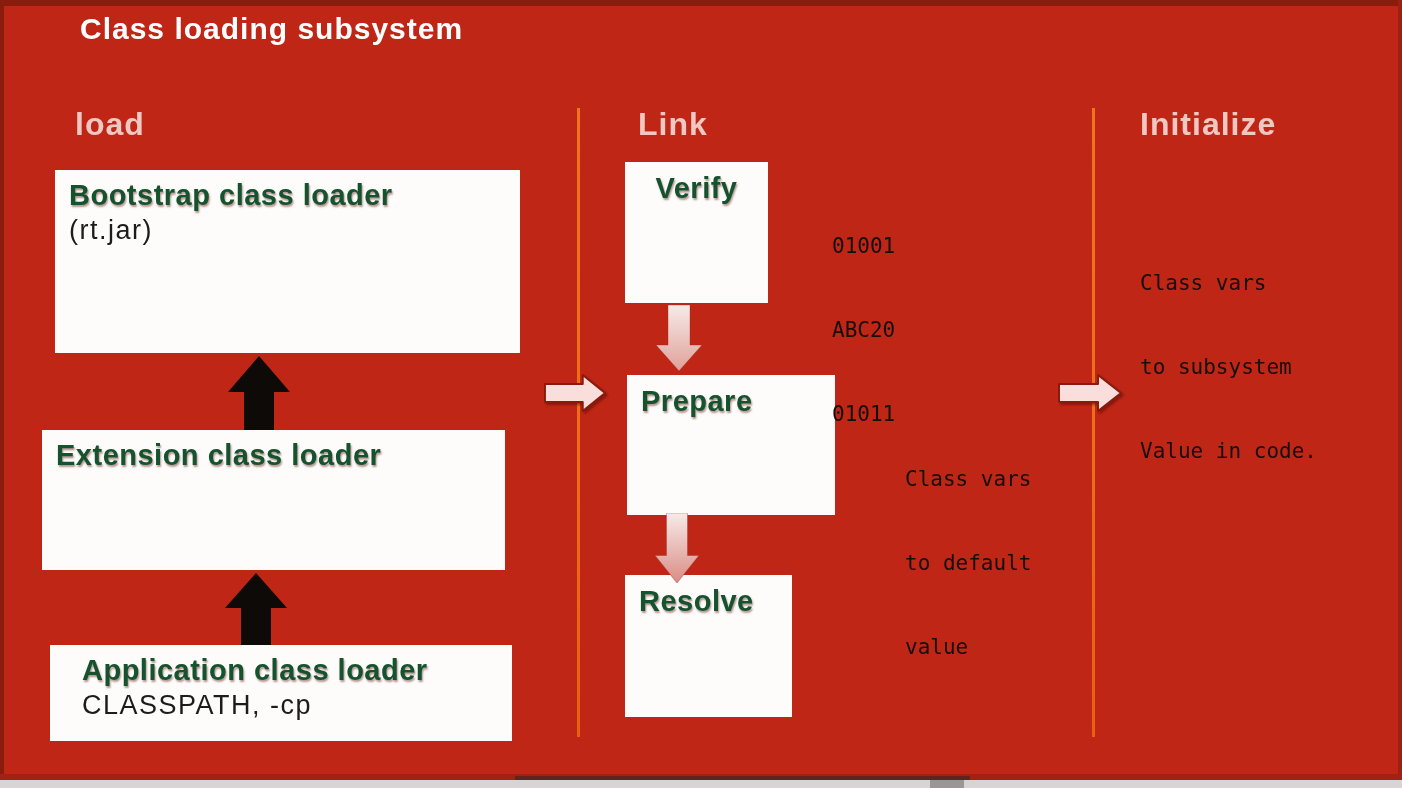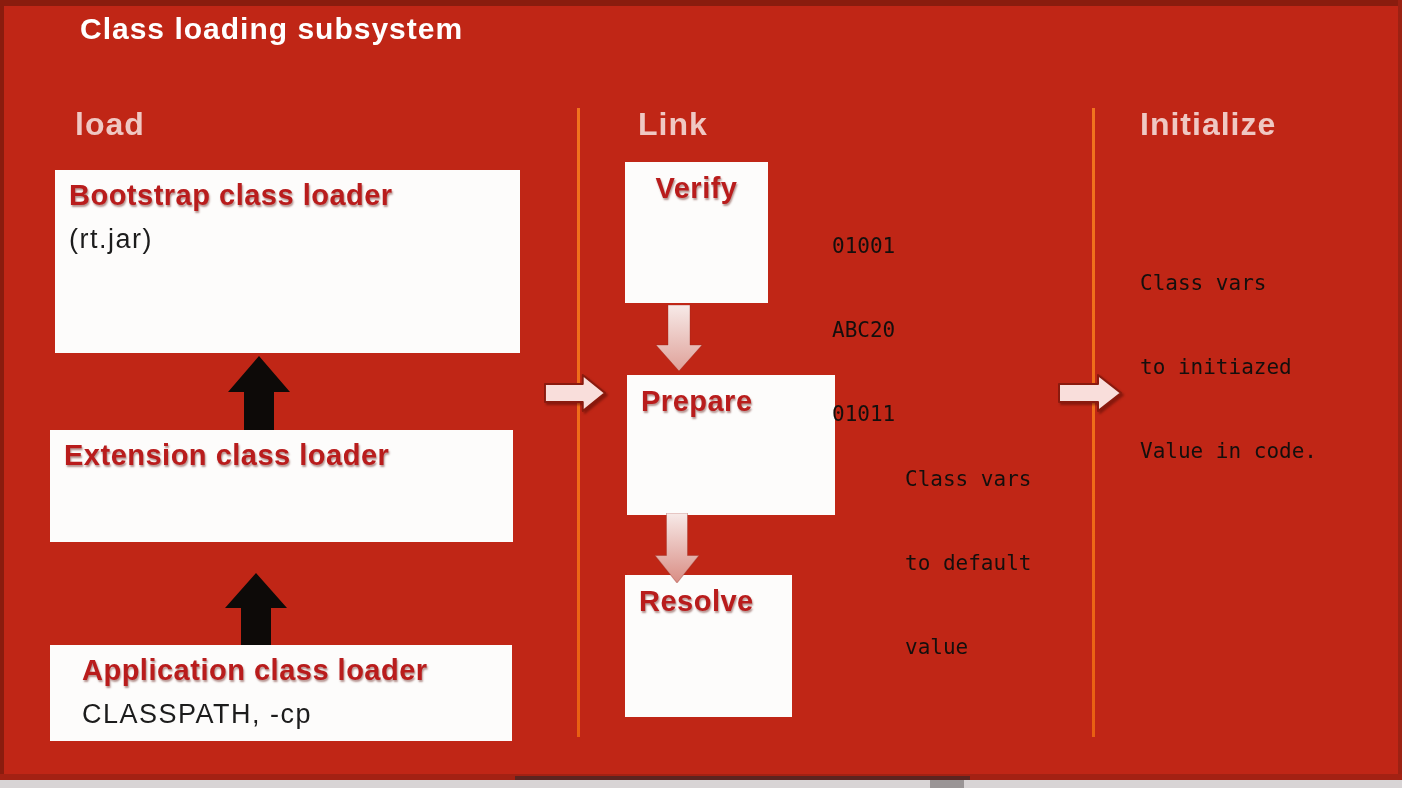--- a/index.html
+++ b/index.html
@@ -42,33 +42,33 @@
     background: linear-gradient(180deg, #f0731e 0%, #ef6b18 60%, #e85f12 100%);
   }
   #divider-1 { left: 577px; }
   #divider-2 { left: 1092px; }
 
   .white-box {
     position: absolute; background: #fdfcfb;
   }
   .loader-box { padding: 9px 14px; }
   .box-title {
-    font-size: 29px; font-weight: bold; color: #b91c1c;
+    font-size: 29px; font-weight: bold; color: #14532d;
     letter-spacing: 0.5px;
     text-shadow: 1px 2px 2px rgba(90, 15, 8, 0.45);
     white-space: nowrap;
   }
   .box-subtitle {
     font-size: 27px; color: #1c1c1c; letter-spacing: 1.5px;
-    margin-top: 12px; white-space: nowrap;
+    margin-top: 3px; white-space: nowrap;
   }
   .phase-box { padding: 10px 14px; }
 
   #box-bootstrap   { left: 55px;  top: 170px; width: 465px; height: 183px; }
-  #box-extension   { left: 50px;  top: 430px; width: 463px; height: 112px; }
+  #box-extension   { left: 42px;  top: 430px; width: 463px; height: 140px; }
   #box-application { left: 50px;  top: 645px; width: 462px; height: 96px; padding-left: 32px; }
 
   #box-verify  { left: 625px; top: 162px; width: 143px; height: 141px; text-align: center; }
   #box-prepare { left: 627px; top: 375px; width: 208px; height: 140px; }
   #box-resolve { left: 625px; top: 575px; width: 167px; height: 142px; }
 
   .mono-note {
     position: absolute;
     font-family: "DejaVu Sans Mono", "Liberation Mono", monospace;
     font-size: 21px; line-height: 28px; color: #140f0d;
@@ -203,21 +203,21 @@
   </div>
 
   <div class="mono-note" id="note-prepare">
     <div>Class vars</div>
     <div>to default</div>
     <div>value</div>
   </div>
 
   <div class="mono-note" id="note-init">
     <div>Class vars</div>
-    <div>to initiazed</div>
+    <div>to subsystem</div>
     <div>Value in code.</div>
   </div>
 
   <div class="bottom-strip-dark"></div>
   <div class="bottom-strip"></div>
   <div class="bottom-strip-gray"></div>
 
 </div>
 
 </body></html>

